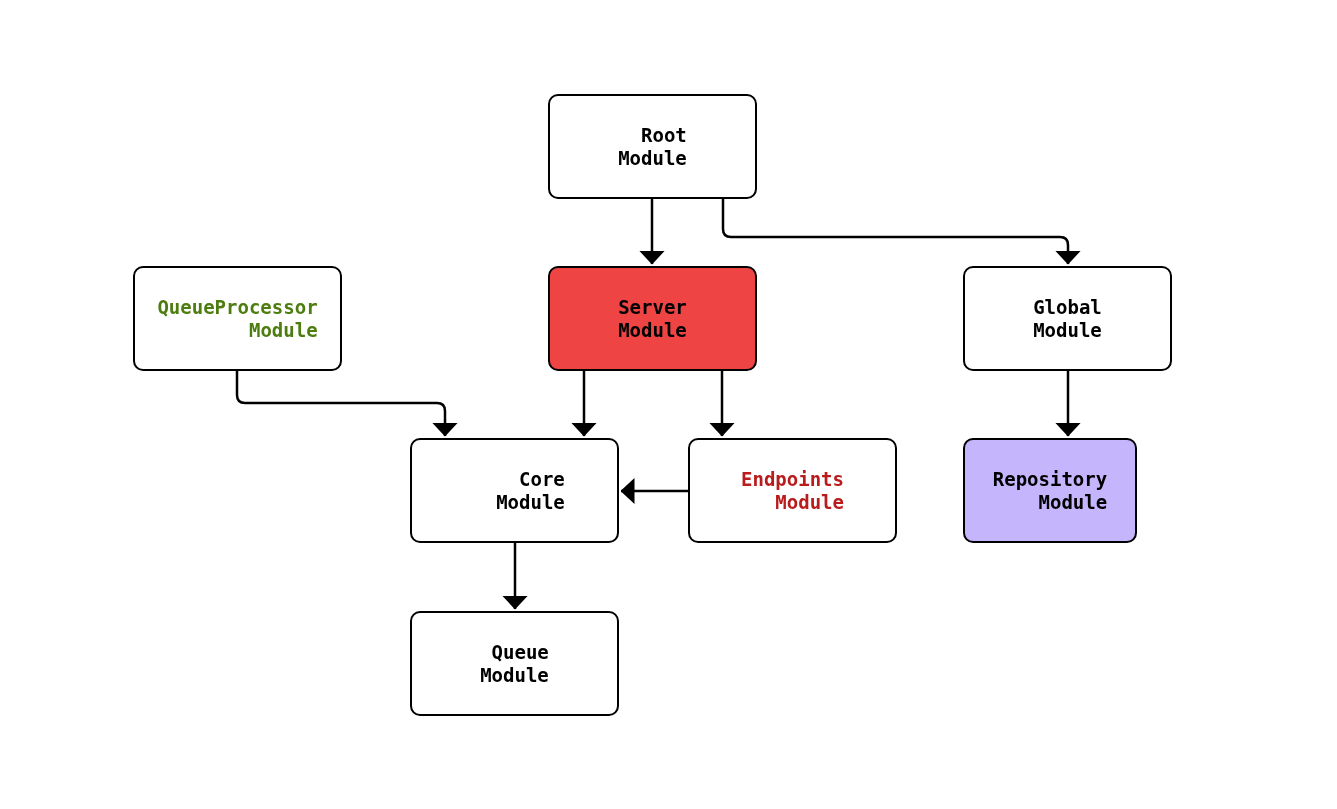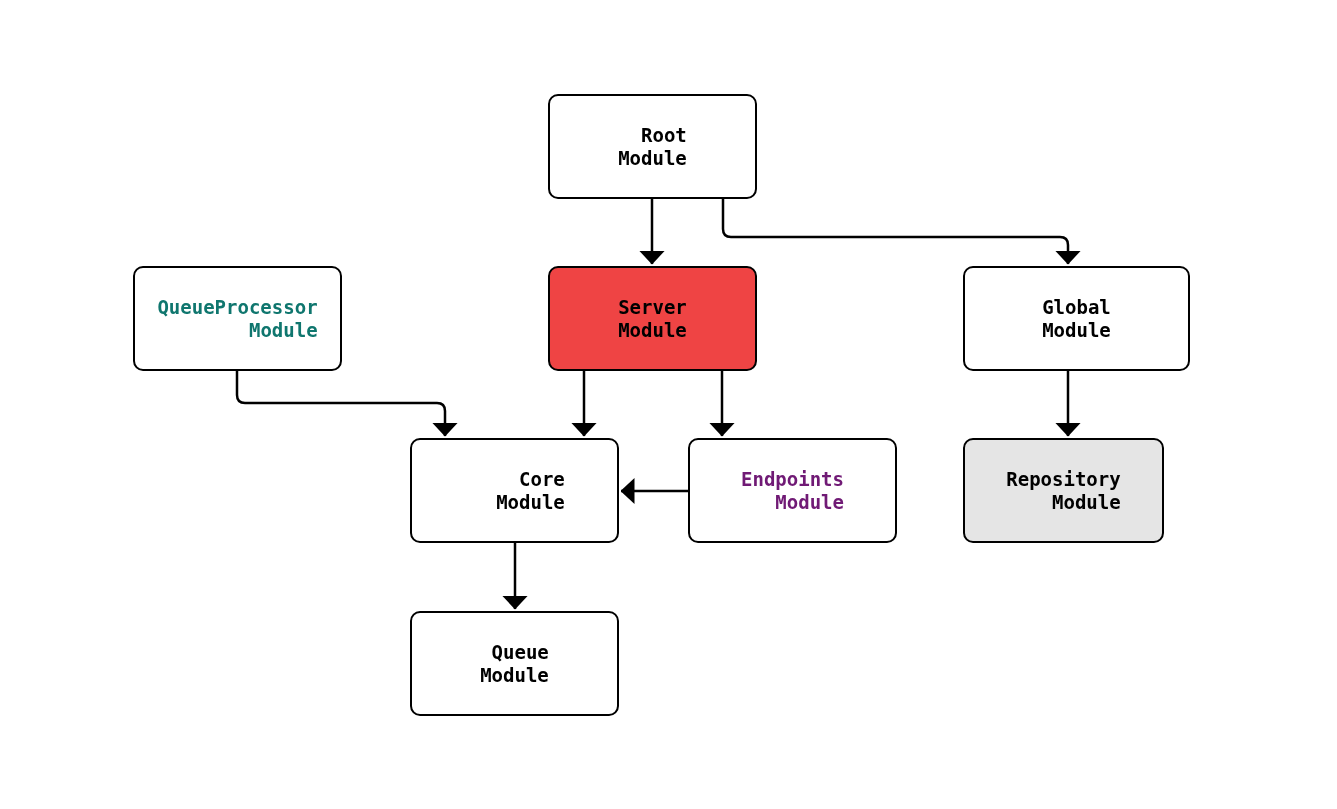--- a/index.html
+++ b/index.html
@@ -66,34 +66,34 @@
         <path class="edge" d="M688,491 L621,491" stroke="#000000" stroke-width="2.5" marker-end="url(#arrowhead)"></path>
         <path class="edge" d="M1068,371 L1068,436" stroke="#000000" stroke-width="2.5" marker-end="url(#arrowhead)"></path>
         <path class="edge" d="M515,543 L515,609" stroke="#000000" stroke-width="2.5" marker-end="url(#arrowhead)"></path>
       </g>
   </svg>
   <div id="nodes-layer">
       <div class="node" style="left: 548px; top: 94px; width: 209px; height: 105px; background: rgb(255, 255, 255); border-color: rgb(0, 0, 0);">
         <div class="node-label" style="color: rgb(0, 0, 0);"><span class="label-line">Root</span><span class="label-line">Module</span></div>
       </div>
       <div class="node" style="left: 133px; top: 266px; width: 209px; height: 105px; background: rgb(255, 255, 255); border-color: rgb(0, 0, 0);">
-        <div class="node-label" style="color: #0f766e;"><span class="label-line">QueueProcessor</span><span class="label-line">Module</span></div>
+        <div class="node-label" style="color: #4d7c0f;"><span class="label-line">QueueProcessor</span><span class="label-line">Module</span></div>
       </div>
       <div class="node" style="left: 548px; top: 266px; width: 209px; height: 105px; background: #ef4444; border-color: rgb(0, 0, 0);">
         <div class="node-label" style="color: rgb(0, 0, 0);"><span class="label-line">Server</span><span class="label-line">Module</span></div>
       </div>
-      <div class="node" style="left: 963px; top: 266px; width: 227px; height: 105px; background: rgb(255, 255, 255); border-color: rgb(0, 0, 0);">
+      <div class="node" style="left: 963px; top: 266px; width: 209px; height: 105px; background: rgb(255, 255, 255); border-color: rgb(0, 0, 0);">
         <div class="node-label" style="color: rgb(0, 0, 0);"><span class="label-line">Global</span><span class="label-line">Module</span></div>
       </div>
       <div class="node" style="left: 410px; top: 438px; width: 209px; height: 105px; background: rgb(255, 255, 255); border-color: rgb(0, 0, 0); padding-left: 32px;">
         <div class="node-label" style="color: rgb(0, 0, 0);"><span class="label-line">Core</span><span class="label-line">Module</span></div>
       </div>
       <div class="node" style="left: 688px; top: 438px; width: 209px; height: 105px; background: rgb(255, 255, 255); border-color: rgb(0, 0, 0);">
-        <div class="node-label" style="color: #701a75;"><span class="label-line">Endpoints</span><span class="label-line">Module</span></div>
+        <div class="node-label" style="color: #b91c1c;"><span class="label-line">Endpoints</span><span class="label-line">Module</span></div>
       </div>
-      <div class="node" style="left: 963px; top: 438px; width: 201px; height: 105px; background: #e5e5e5; border-color: rgb(0, 0, 0);">
+      <div class="node" style="left: 963px; top: 438px; width: 174px; height: 105px; background: #c4b5fd; border-color: rgb(0, 0, 0);">
         <div class="node-label" style="color: rgb(0, 0, 0);"><span class="label-line">Repository</span><span class="label-line">Module</span></div>
       </div>
       <div class="node" style="left: 410px; top: 611px; width: 209px; height: 105px; background: rgb(255, 255, 255); border-color: rgb(0, 0, 0);">
         <div class="node-label" style="color: rgb(0, 0, 0);"><span class="label-line">Queue</span><span class="label-line">Module</span></div>
       </div>
     </div>
 </div>
 
 </body></html>

